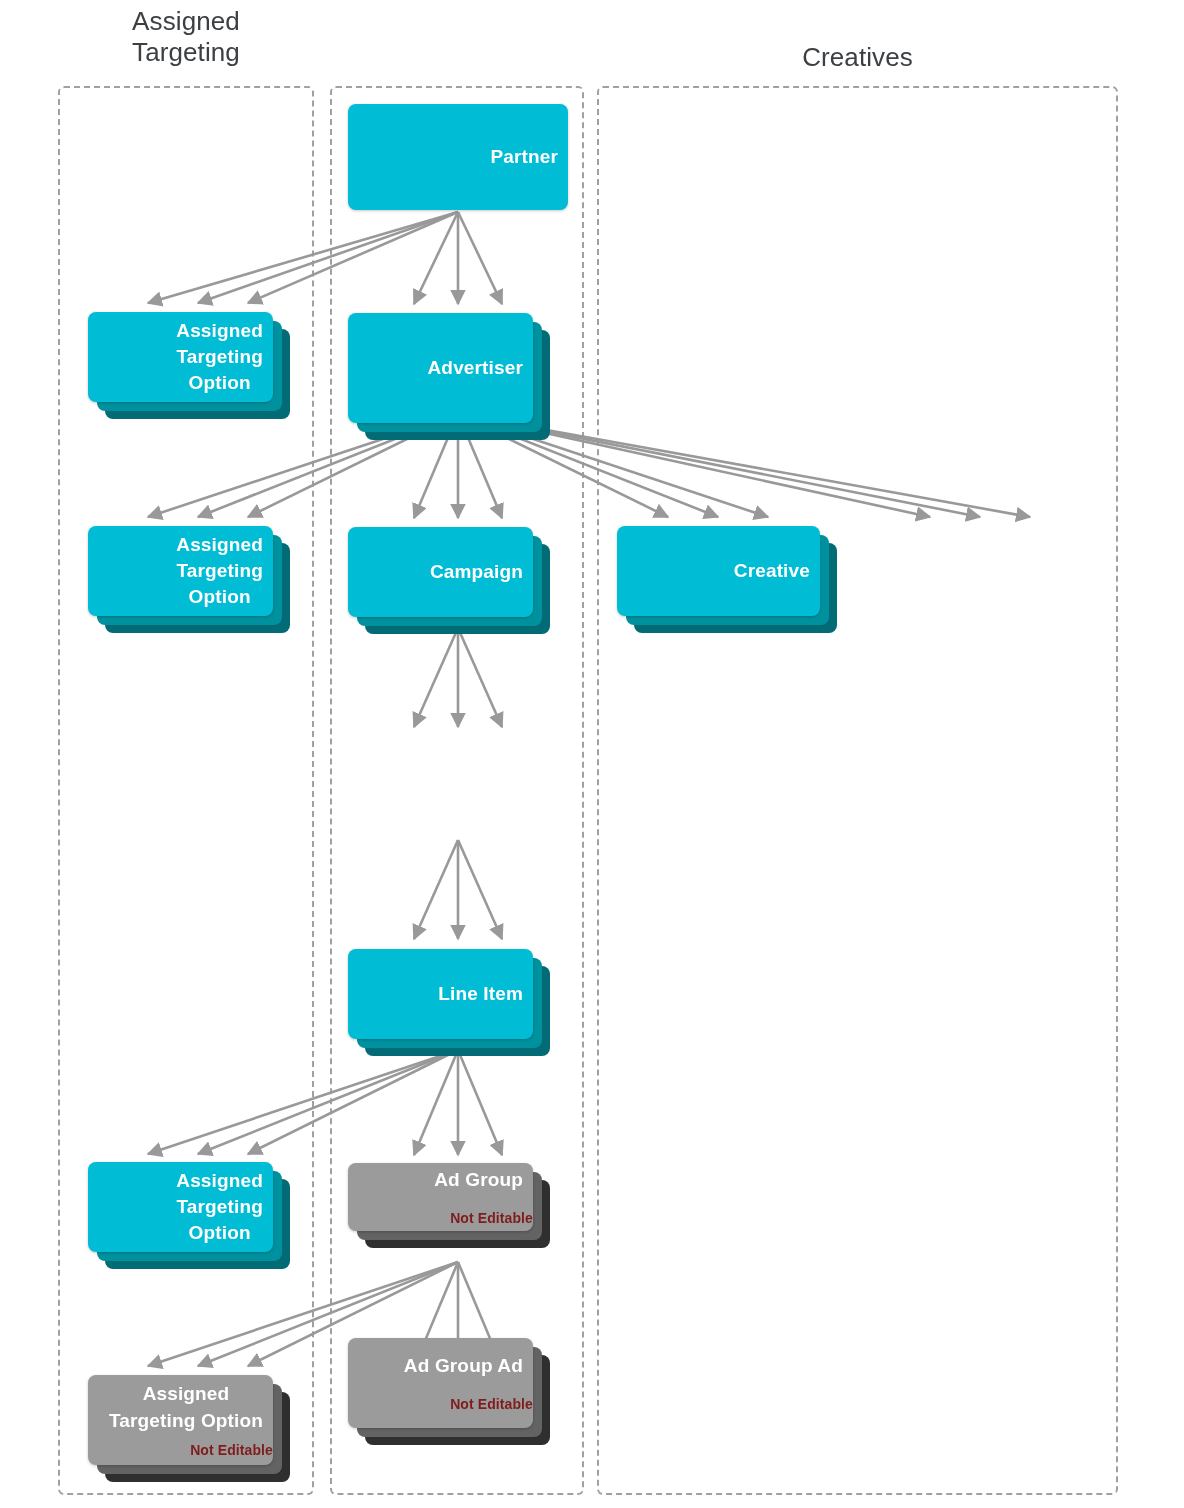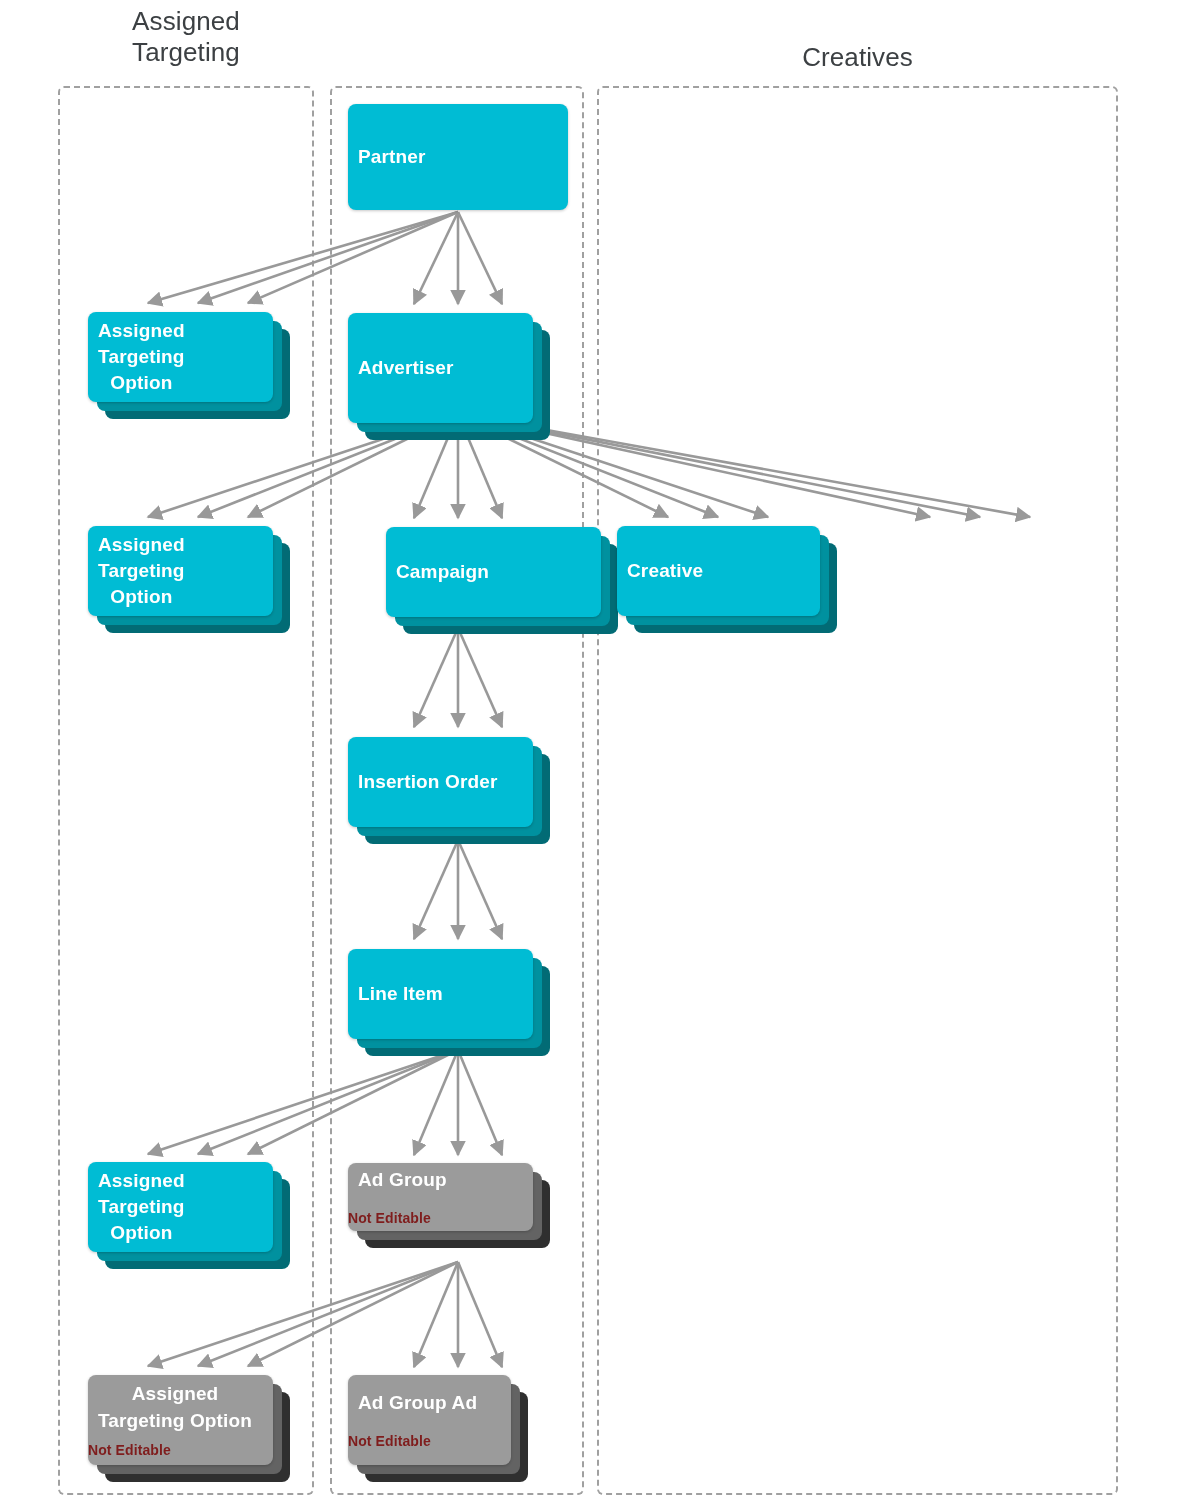--- a/index.html
+++ b/index.html
@@ -71,21 +71,21 @@
     right: -9px;
     bottom: -9px;
   }
   .node .layer.front {
     left: 0;
     top: 0;
     right: 0;
     bottom: 0;
     display: flex;
     flex-direction: column;
-    align-items: flex-start;
+    align-items: flex-end;
     justify-content: center;
     box-shadow: 0 1px 3px rgba(0,0,0,0.22);
   }
   
   .node.teal .layer.front { background: #00bcd4; }
   .node.teal .layer.mid   { background: #00919f; }
   .node.teal .layer.back  { background: #026b75; }
   
   .node.grey .layer.front { background: #9b9b9b; }
   .node.grey .layer.mid   { background: #636363; }
@@ -218,44 +218,37 @@
     <div class="layer mid"></div>
     <div class="layer front">
       <div class="node-title">
         <span>Assigned</span><br>
         <span>Targeting</span><br>
         <span>Option</span>
       </div>
     </div>
   </div>
 
-  <div class="node teal" style="left:348px; top:527px; width:215px; height:90px;margin-left:38px;">
+  <div class="node teal" style="left:348px; top:527px; width:185px; height:90px;">
     <div class="layer back"></div>
     <div class="layer mid"></div>
     <div class="layer front">
       <div class="node-title">Campaign</div>
     </div>
   </div>
 
   <div class="node teal" style="left:617px; top:526px; width:203px; height:90px;">
     <div class="layer back"></div>
     <div class="layer mid"></div>
     <div class="layer front">
       <div class="node-title">Creative</div>
     </div>
   </div>
 
 
-  <div class="node teal" style="left:348px; top:737px; width:185px; height:90px;">
-    <div class="layer back"></div>
-    <div class="layer mid"></div>
-    <div class="layer front">
-      <div class="node-title">Insertion Order</div>
-    </div>
-  </div>
 
   <div class="node teal" style="left:348px; top:949px; width:185px; height:90px;">
     <div class="layer back"></div>
     <div class="layer mid"></div>
     <div class="layer front">
       <div class="node-title">Line Item</div>
     </div>
   </div>
 
   <div class="node teal" style="left:88px; top:1162px; width:185px; height:90px;">
@@ -284,21 +277,21 @@
     <div class="layer mid"></div>
     <div class="layer front">
       <div class="node-title">
         <span>Assigned</span><br>
         <span>Targeting Option</span>
       </div>
       <div class="node-sub" style="margin-top:8px;">Not Editable</div>
     </div>
   </div>
 
-  <div class="node grey has-sub" style="left:348px; top:1375px; width:163px; height:90px;">
+  <div class="node grey has-sub" style="left:348px; top:1338px; width:185px; height:90px;">
     <div class="layer back"></div>
     <div class="layer mid"></div>
     <div class="layer front">
       <div class="node-title">Ad Group Ad</div>
       <div class="node-sub">Not Editable</div>
     </div>
   </div>
 
 </div>
 

